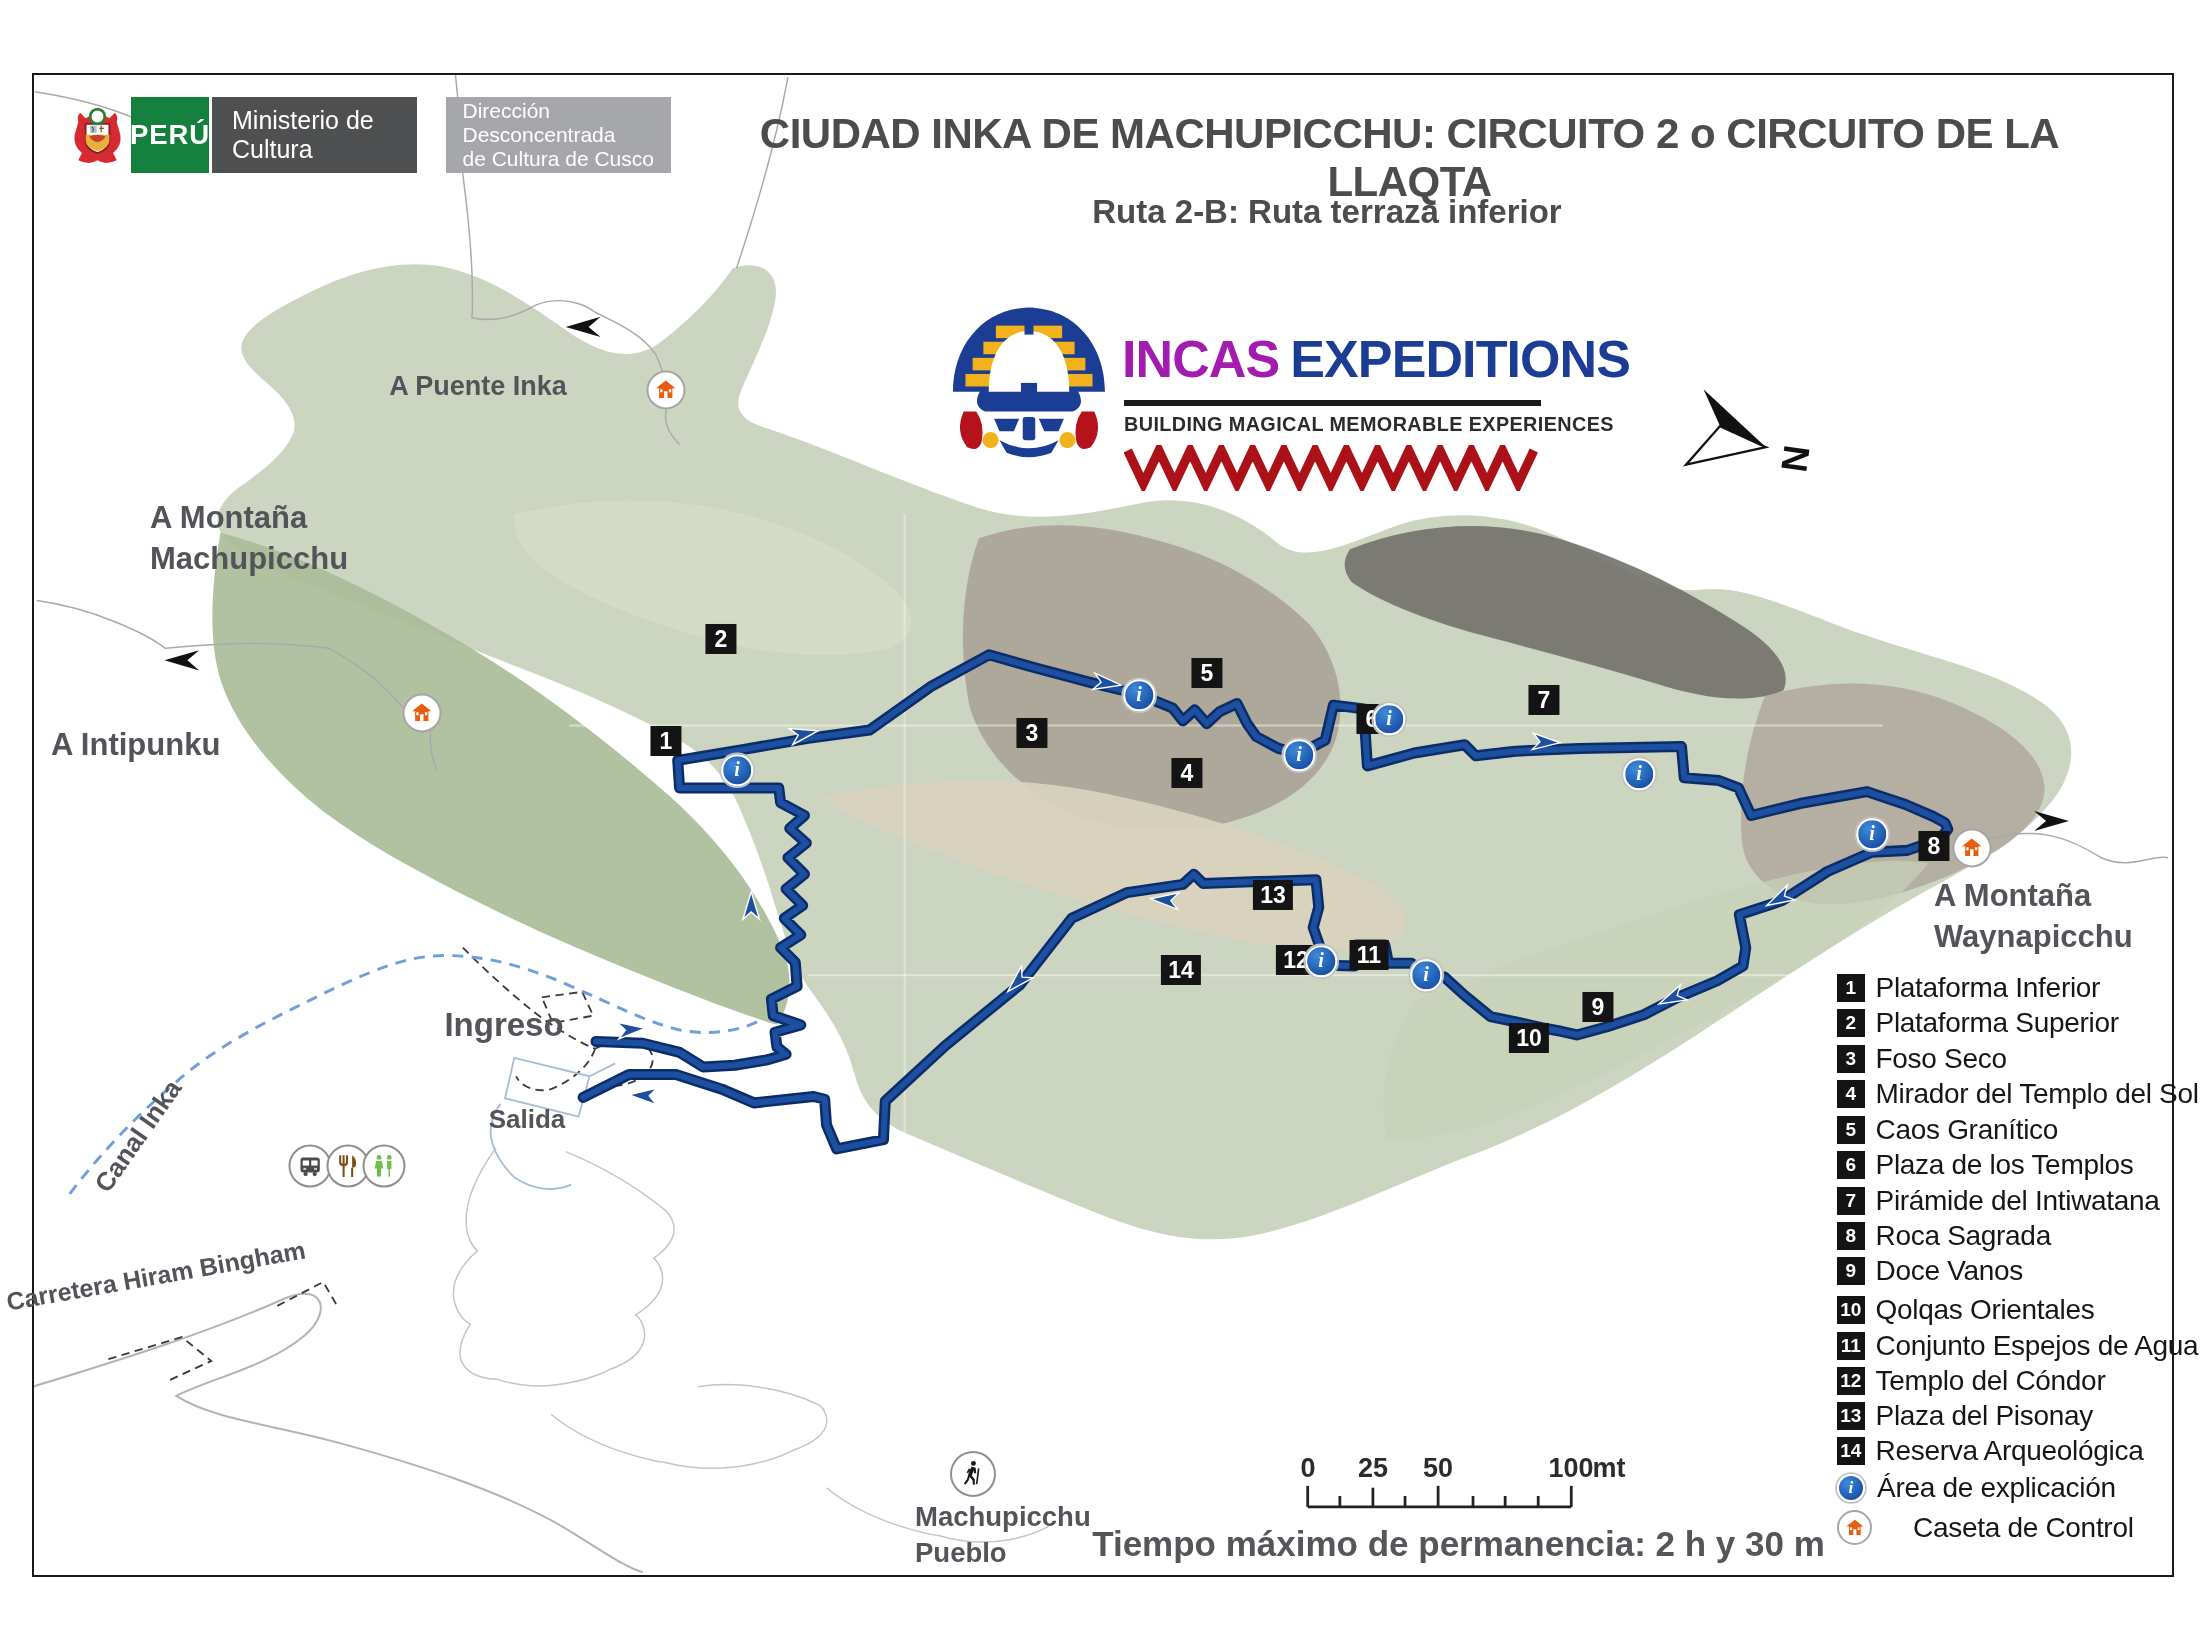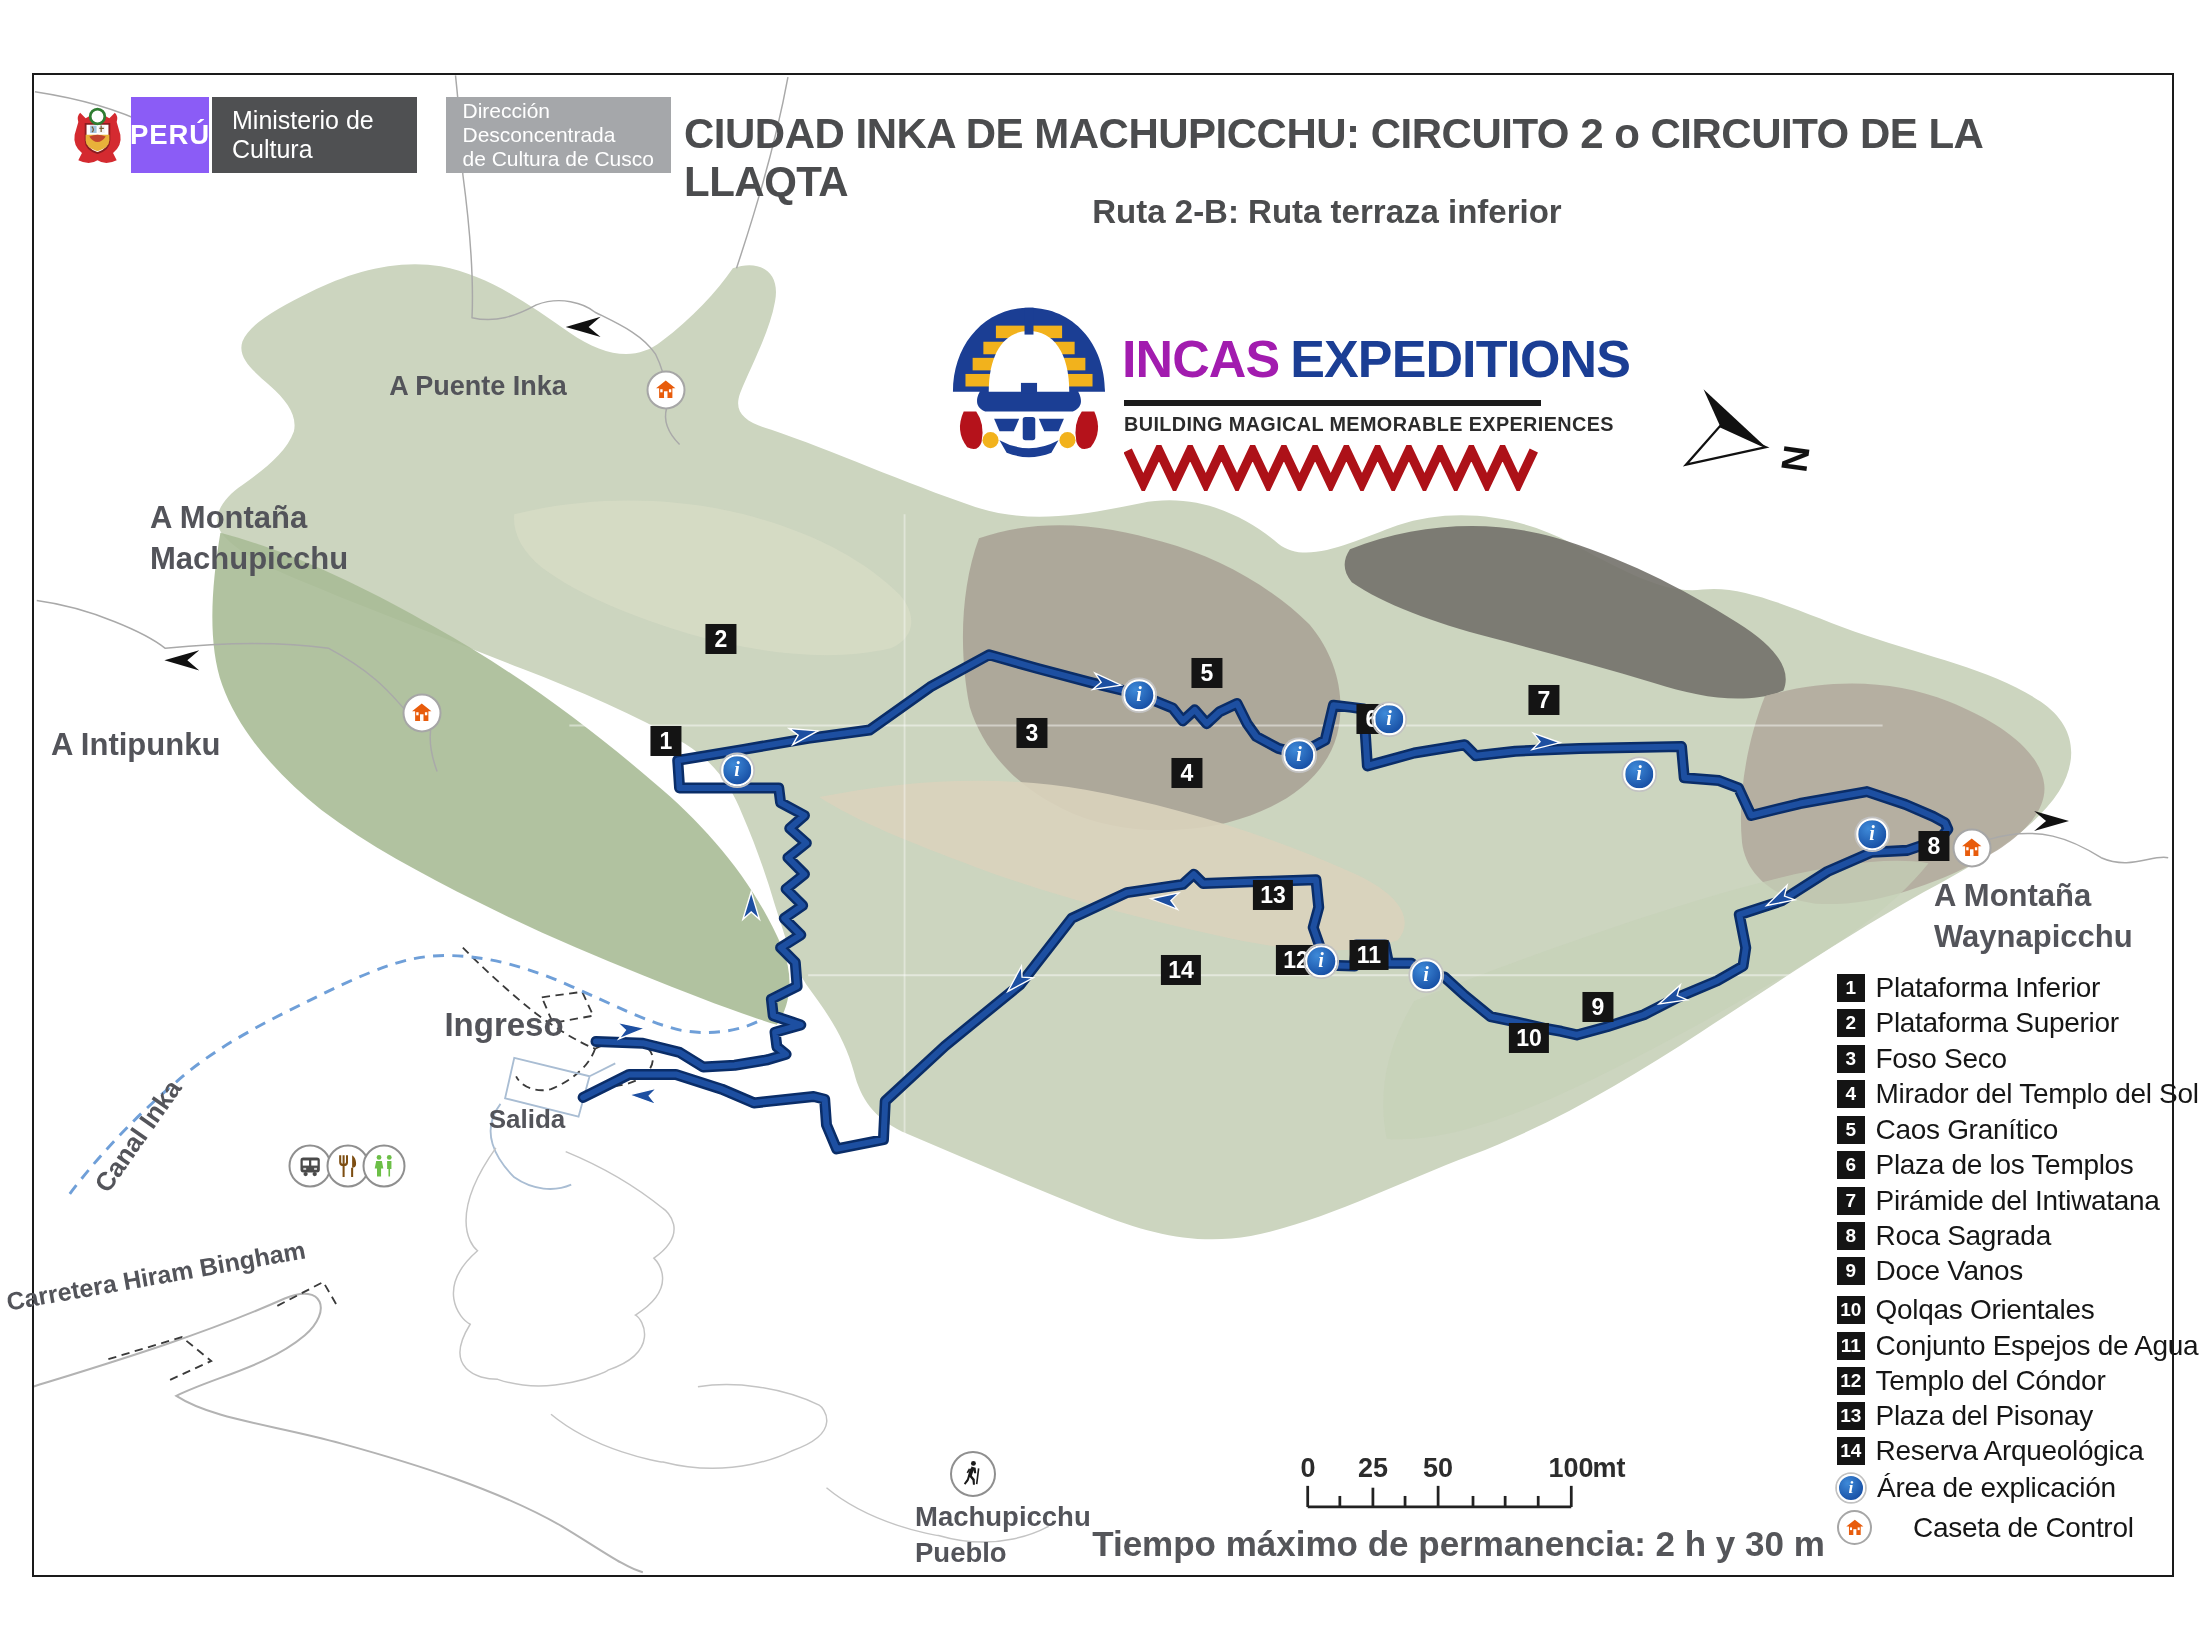--- a/index.html
+++ b/index.html
@@ -3,27 +3,27 @@
 <meta charset="utf-8">
 <style>
   html,body{margin:0;padding:0;background:#fff;}
   #page{position:relative;width:2204px;height:1653px;background:#fff;overflow:hidden;
         font-family:"Liberation Sans",sans-serif;}
   #frame{position:absolute;left:32px;top:73px;width:2138px;height:1500px;border:2.8px solid #1a1a1a;}
   #mapsvg{position:absolute;left:0;top:0;width:2204px;height:1653px;}
 
   
   .hbox{position:absolute;display:flex;align-items:center;color:#fff;}
-  #peru-box{left:131px;top:97px;width:78px;height:76px;background:#8b5cf6;justify-content:center;
+  #peru-box{left:131px;top:97px;width:78px;height:76px;background:#15803d;justify-content:center;
             font-size:27.5px;font-weight:bold;letter-spacing:0.9px;}
   #min-box{left:212px;top:97px;width:205px;height:76px;background:#4f5052;padding-left:20px;
            font-size:25px;box-sizing:border-box;}
   #dir-box{left:446px;top:97px;width:225px;height:76px;background:#a5a7aa;padding-left:16.5px;
            font-size:21px;line-height:1.15;box-sizing:border-box;white-space:pre-line;}
-  #title{position:absolute;left:684px;top:110px;width:1451px;text-align:left;font-size:42px;
+  #title{position:absolute;left:684px;top:110px;width:1451px;text-align:center;font-size:42px;
          font-weight:bold;color:#4b4c4e;letter-spacing:-0.5px;}
   #subtitle{position:absolute;left:868px;top:193px;width:918px;text-align:center;font-size:33px;
             font-weight:bold;color:#4b4c4e;}
 
   
   #logo{position:absolute;left:944px;top:303px;width:606px;height:197px;}
   #logo .words{position:absolute;left:178px;top:26px;width:419px;}
   #logo .brand{font-size:52px;font-weight:bold;letter-spacing:-0.9px;transform:scaleX(.94);
                transform-origin:left;white-space:nowrap;}
   #logo .rule{position:absolute;left:180px;top:97px;width:417px;height:5.5px;background:#1c1c1c;}

